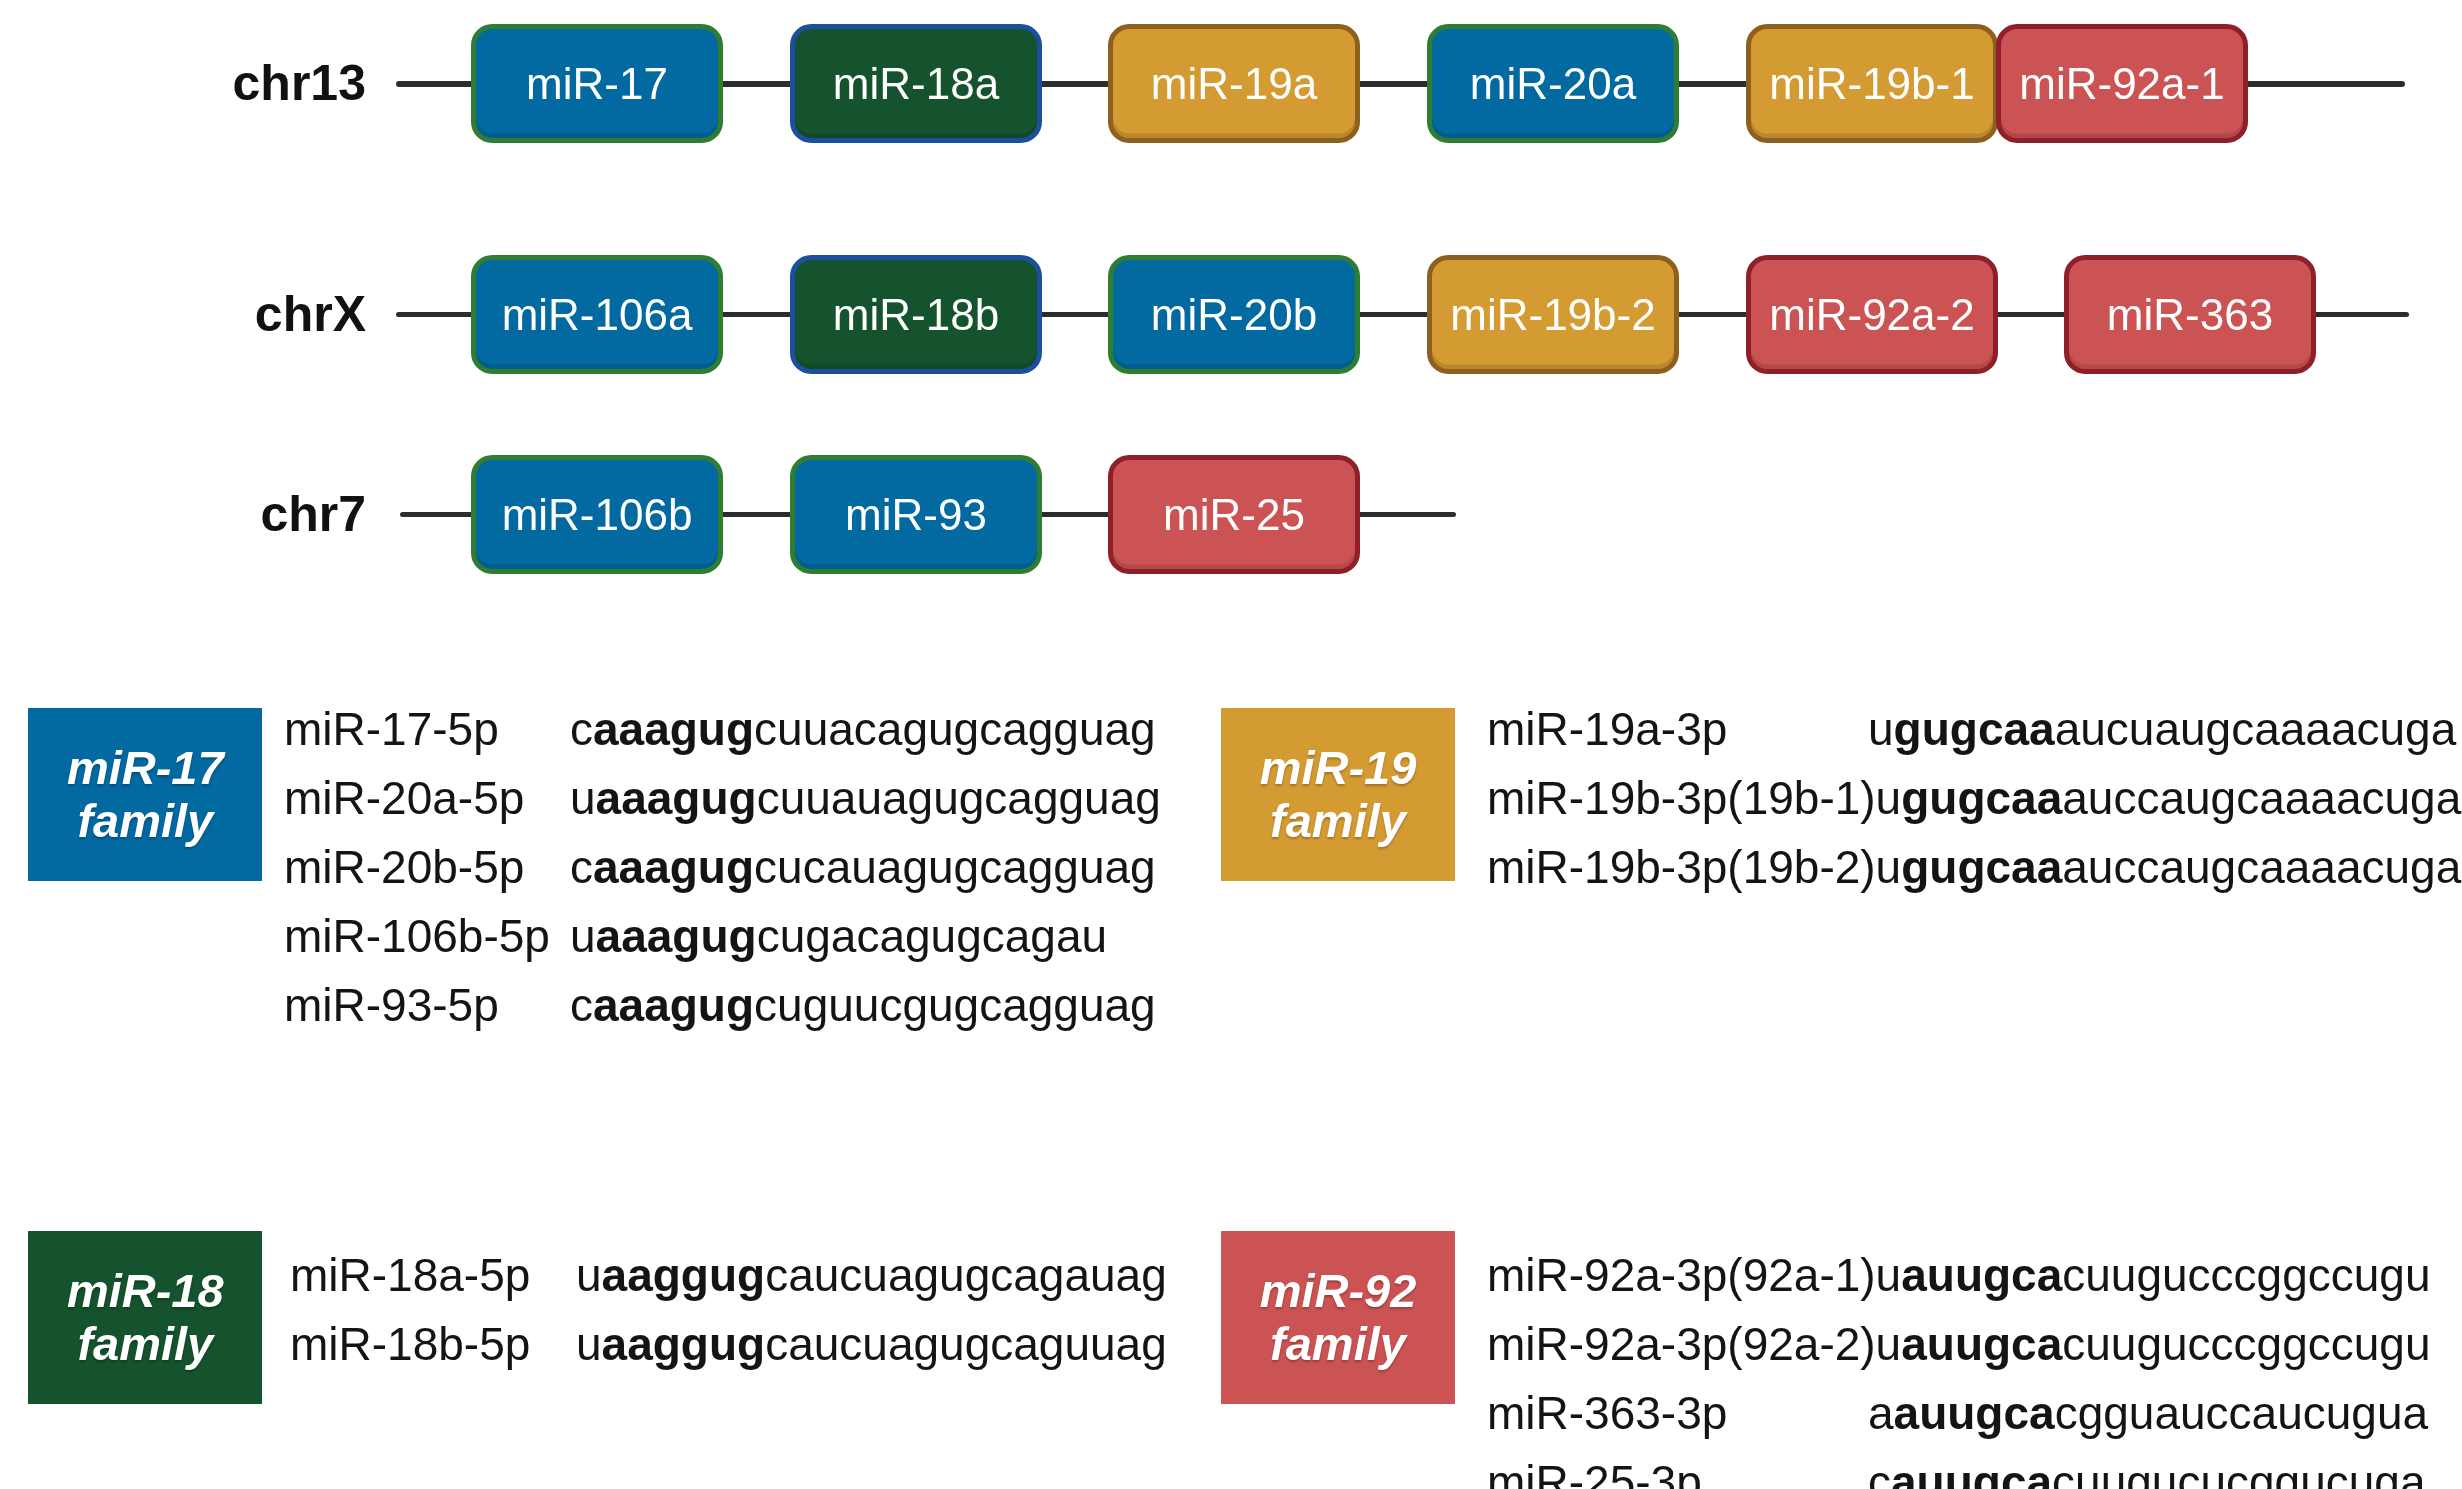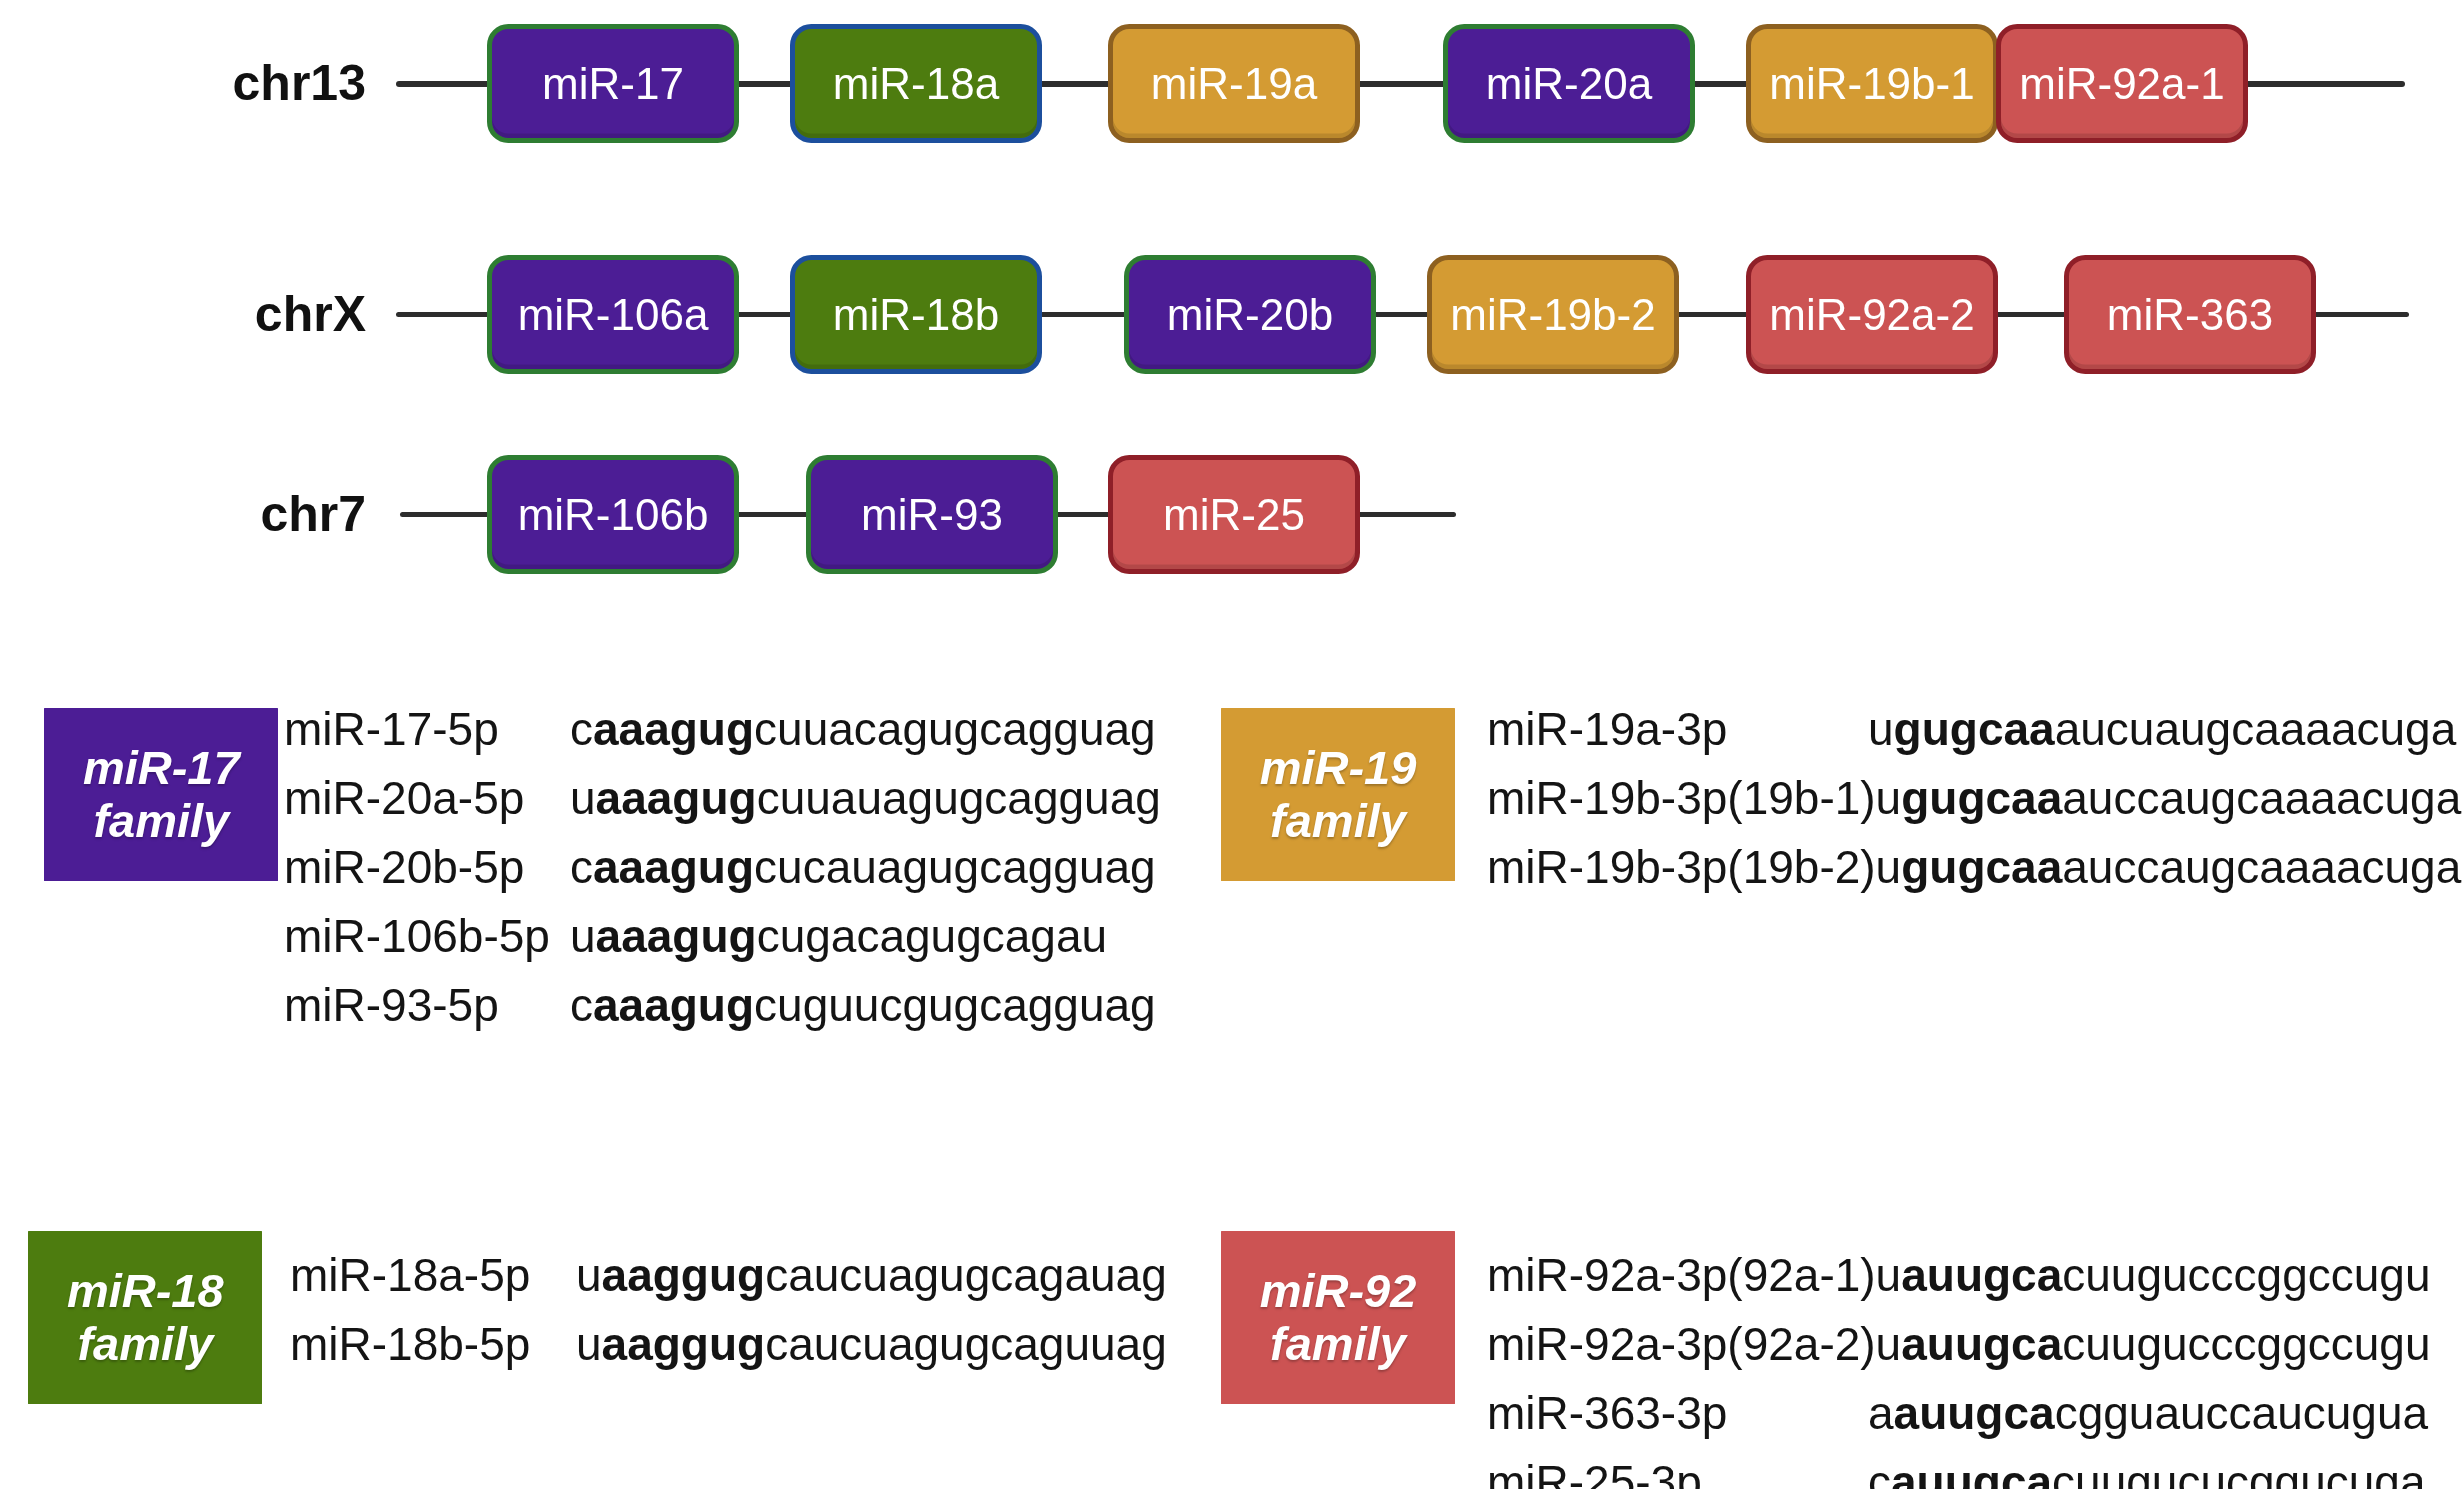--- a/index.html
+++ b/index.html
@@ -14,22 +14,22 @@
     text-align:right;font-size:50px;font-weight:bold;color:#111;
   }
   .chrom-line{position:absolute;top:57px;height:5.3px;background:#2d2d2d;border-radius:3px;}
   .gene-box{
     position:absolute;top:0;width:252px;height:119px;box-sizing:border-box;
     border-radius:21.3px;border:5.3px solid;display:flex;align-items:center;justify-content:center;
     box-shadow:inset 0 -4.6px 0 rgba(0,0,0,0.12);
   }
   .gene-box .gene-label{color:#ffffff;font-size:44px;white-space:nowrap;}
   
-  [data-color="green"]{background:#4c1d95;border-color:#2e7d32;margin-left:16px;}
-  [data-color="blue"]{background:#4d7c0f;border-color:#1c4f9d;}
+  [data-color="green"]{background:#0369a1;border-color:#2e7d32;}
+  [data-color="blue"]{background:#14532d;border-color:#1c4f9d;}
   [data-color="orange"]{background:#d49b33;border-color:#8d6020;}
   [data-color="red"]{background:#cc5353;border-color:#8f1f28;}
   
   .family-box{
     position:absolute;width:248px;height:187px;box-sizing:border-box;
     border-radius:7.6px;border:7.6px solid;display:flex;flex-direction:column;
     align-items:center;justify-content:center;
     color:#ffffff;font-size:47px;font-weight:bold;font-style:italic;line-height:1.12;
     text-shadow:0 1.5px 2.3px rgba(0,0,0,0.25);
   }

